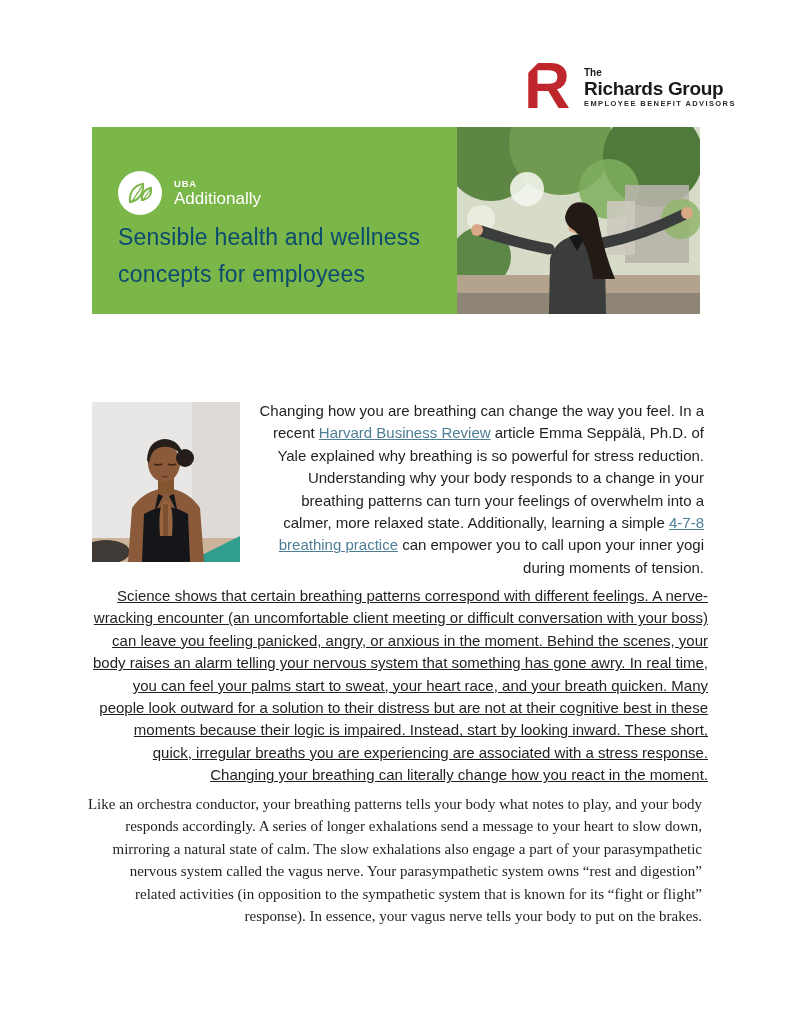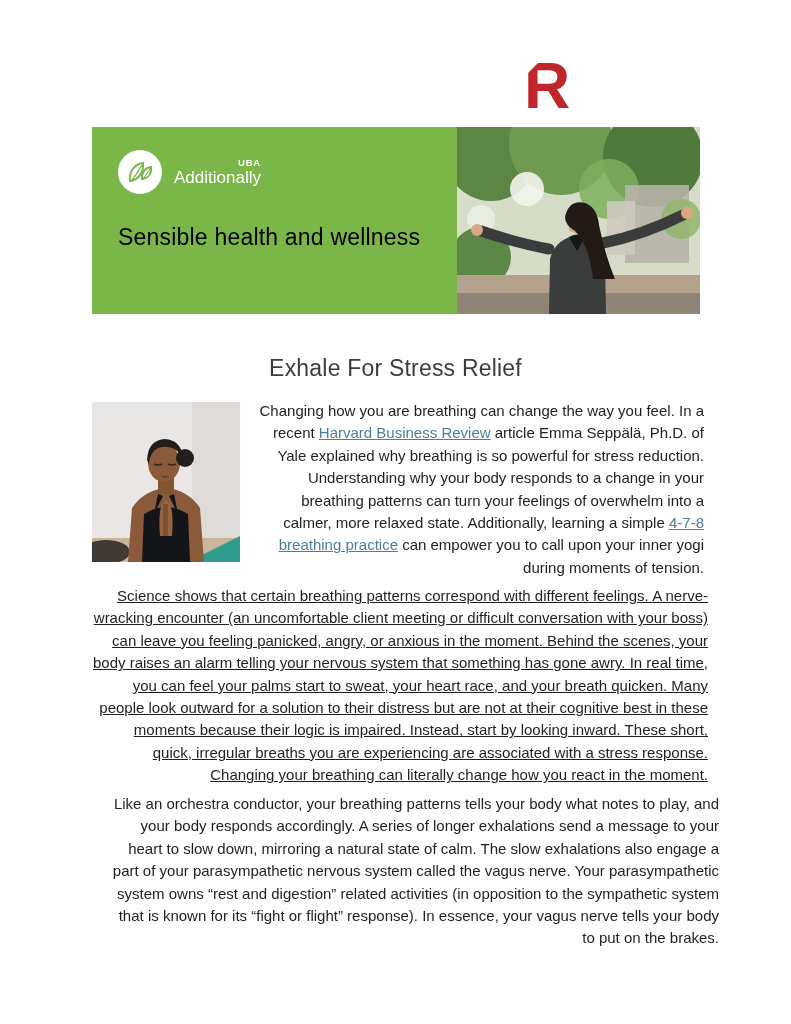--- a/index.html
+++ b/index.html
@@ -14,72 +14,78 @@
   .r-notch { position:absolute; left:1px; top:3px; width:15px; height:15px; background:#ffffff;
              clip-path:polygon(0 0, 100% 0, 0 100%); }
   .brand-text { margin-left:6px; padding-top:9px; }
   .brand-the { font-size:10px; font-weight:bold; color:#1a1a1a; line-height:11px; }
   .brand-name { font-size:19px; font-weight:bold; color:#1a1a1a; letter-spacing:-0.3px; line-height:21px; }
   .brand-sub { font-size:7.5px; font-weight:bold; color:#2a2a2a; letter-spacing:1.4px; line-height:10px; }
 
   
   .banner { position:absolute; left:92px; top:127px; width:608px; height:187px; display:flex; }
   .banner-green { width:365px; height:100%; background:#7ab648; position:relative; }
-  .uba-row { position:absolute; left:26px; top:23px; display:flex; align-items:center;text-align:right; }
+  .uba-row { position:absolute; left:26px; top:44px; display:flex; align-items:center; }
   .uba-circle { width:44px; height:44px; }
   .uba-words { margin-left:12px; color:#ffffff; }
   .uba-org { font-size:9.5px; font-weight:bold; letter-spacing:0.8px; line-height:11px; }
   .uba-product { font-size:17px; font-weight:400; line-height:20px; }
-  .banner-tagline { position:absolute; left:26px; top:92px; color:#000000; font-size:23px;
+  .banner-tagline { position:absolute; left:26px; top:92px; color:#0c4a6e; font-size:23px;
                     font-weight:400; line-height:37px; letter-spacing:0.2px; }
   .banner-photo { flex:1; height:100%; overflow:hidden; }
   .banner-photo svg { display:block; width:100%; height:100%; }
 
   
   .article-title { position:absolute; left:0; top:355px; width:791px; text-align:center;
                    font-size:23px; font-weight:400; color:#3c3c3c; letter-spacing:0.2px; }
   .inset-photo { position:absolute; left:92px; top:402px; width:148px; height:160px; overflow:hidden; }
   .inset-photo svg { display:block; width:100%; height:100%; }
 
   .para { font-size:15px; line-height:22.4px; color:#1f1f1f; text-align:right; }
   .para-1 { position:absolute; left:257px; top:400px; width:447px; }
   .para-2 { position:absolute; left:92px; top:585px; width:616px;text-decoration:underline; }
-  .para-3 { position:absolute; left:103px; top:793px; width:616px; }
+  .para-3 { position:absolute; left:86px; top:793px; width:616px;font-family:Liberation Serif, serif; }
 
   a.doc-link { color:#4d7e96; text-decoration:underline; cursor:pointer; }
 </style>
 </head>
 <body>
 
 <div id="page">
 
   <div class="brand-logo">
     <div class="r-mark">
       <span>R</span>
       <span class="r-notch"></span>
+    </div>
+    <div class="brand-text">
+      <div class="brand-the">The</div>
+      <div class="brand-name">Richards Group</div>
+      <div class="brand-sub">EMPLOYEE BENEFIT ADVISORS</div>
     </div>
   </div>
 
   <div class="banner">
     <div class="banner-green">
       <div class="uba-row">
         <svg class="uba-circle" viewBox="0 0 44 44">
           <circle cx="22" cy="22" r="22" fill="#ffffff"></circle>
           <path d="M12 31 C11 22 16 14 25 13 C26 22 21 29 13 31 Z" fill="none" stroke="#7ab648" stroke-width="2"></path>
           <path d="M14 30 C18 25 21 20 24 15" fill="none" stroke="#7ab648" stroke-width="1.4"></path>
           <path d="M24 29 C23 23 27 18 33 17 C34 24 30 28 25 29 Z" fill="none" stroke="#7ab648" stroke-width="2"></path>
           <path d="M25 29 C28 25 30 22 32 19" fill="none" stroke="#7ab648" stroke-width="1.2"></path>
         </svg>
         <div class="uba-words">
           <div class="uba-org">UBA</div>
           <div class="uba-product">Additionally</div>
         </div>
       </div>
       <div class="banner-tagline">
         <div>Sensible health and wellness</div>
+        <div>concepts for employees</div>
       </div>
     </div>
     <div class="banner-photo">
 
       <svg viewBox="0 0 243 187" preserveAspectRatio="none">
         <rect width="243" height="187" fill="#d6dcc8"></rect>
         <circle cx="34" cy="28" r="46" fill="#5d8544"></circle>
         <circle cx="104" cy="16" r="52" fill="#6f9a50"></circle>
         <circle cx="196" cy="30" r="50" fill="#4f7a3c"></circle>
         <circle cx="152" cy="62" r="30" fill="#7fae5e" opacity="0.85"></circle>
@@ -96,21 +102,20 @@
         <circle cx="20" cy="103" r="6" fill="#d9a886"></circle>
         <circle cx="230" cy="86" r="6" fill="#d9a886"></circle>
         <path d="M92 187 L93 132 Q98 112 120 108 Q142 112 148 132 L149 187 Z" fill="#3a3d3b"></path>
         <path d="M112 110 L120 124 L128 110 Q120 105 112 110 Z" fill="#15161a"></path>
         <path d="M112 104 Q110 94 116 88 Q124 82 131 88 Q136 94 133 104 Q126 110 112 104 Z" fill="#d9a886"></path>
         <path d="M108 90 Q112 72 128 76 Q140 80 142 98 Q148 128 158 152 L136 152 Q132 118 118 104 Q108 98 108 90 Z" fill="#231a16"></path>
       </svg>
     </div>
   </div>
 
-  <div class="article-title">Exhale For Stress Relief</div>
 
   <div class="inset-photo">
     <svg viewBox="0 0 148 160" preserveAspectRatio="none">
       <rect width="148" height="160" fill="#e9e7e5"></rect>
       <rect x="100" y="0" width="48" height="160" fill="#dedad8"></rect>
       <rect x="0" y="136" width="148" height="24" fill="#cbb49a"></rect>
       <path d="M96 160 L148 134 L148 160 Z" fill="#2f9e8e"></path>
       <ellipse cx="14" cy="150" rx="24" ry="12" fill="#3f3a35"></ellipse>
       <path d="M36 160 L40 106 Q52 88 74 86 Q96 88 108 106 L112 160 Z" fill="#8a5a3b"></path>
       <path d="M50 160 L52 112 Q74 98 96 112 L98 160 Z" fill="#14161a"></path>

